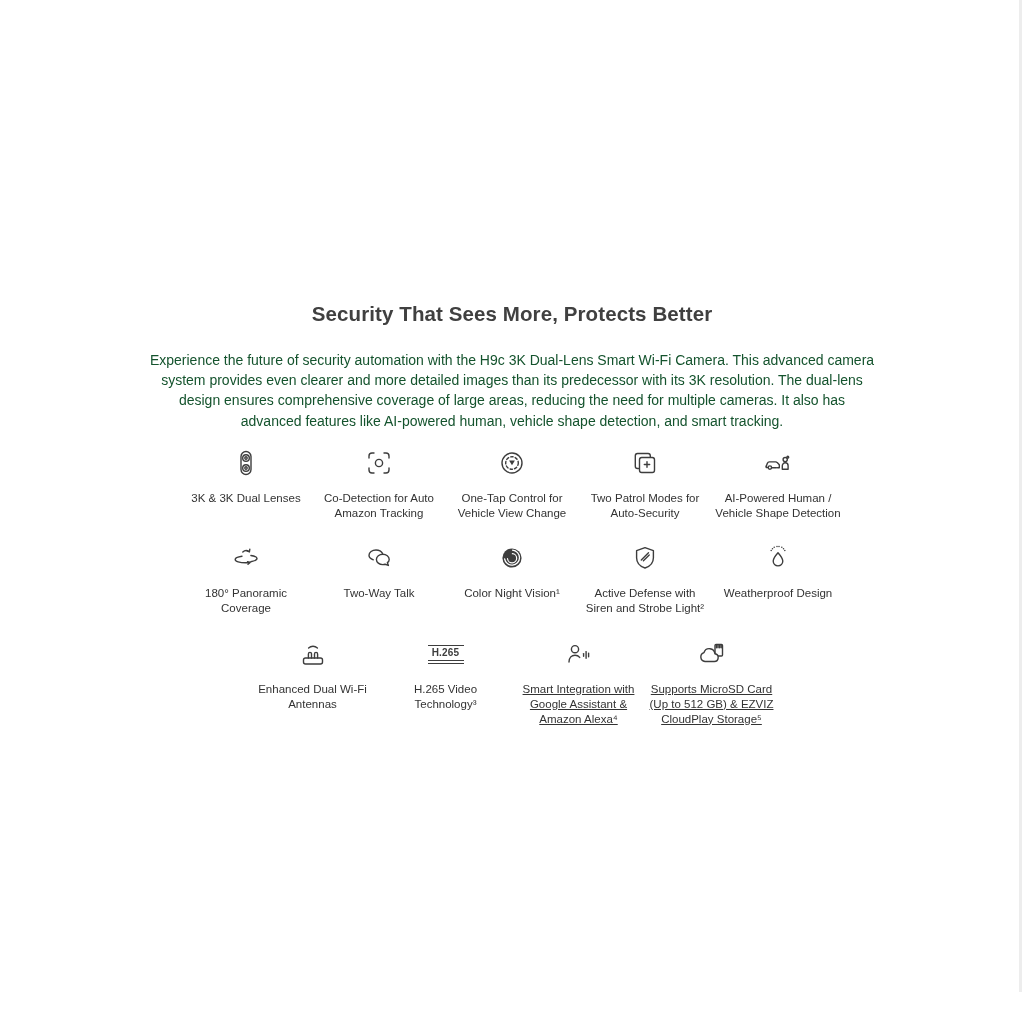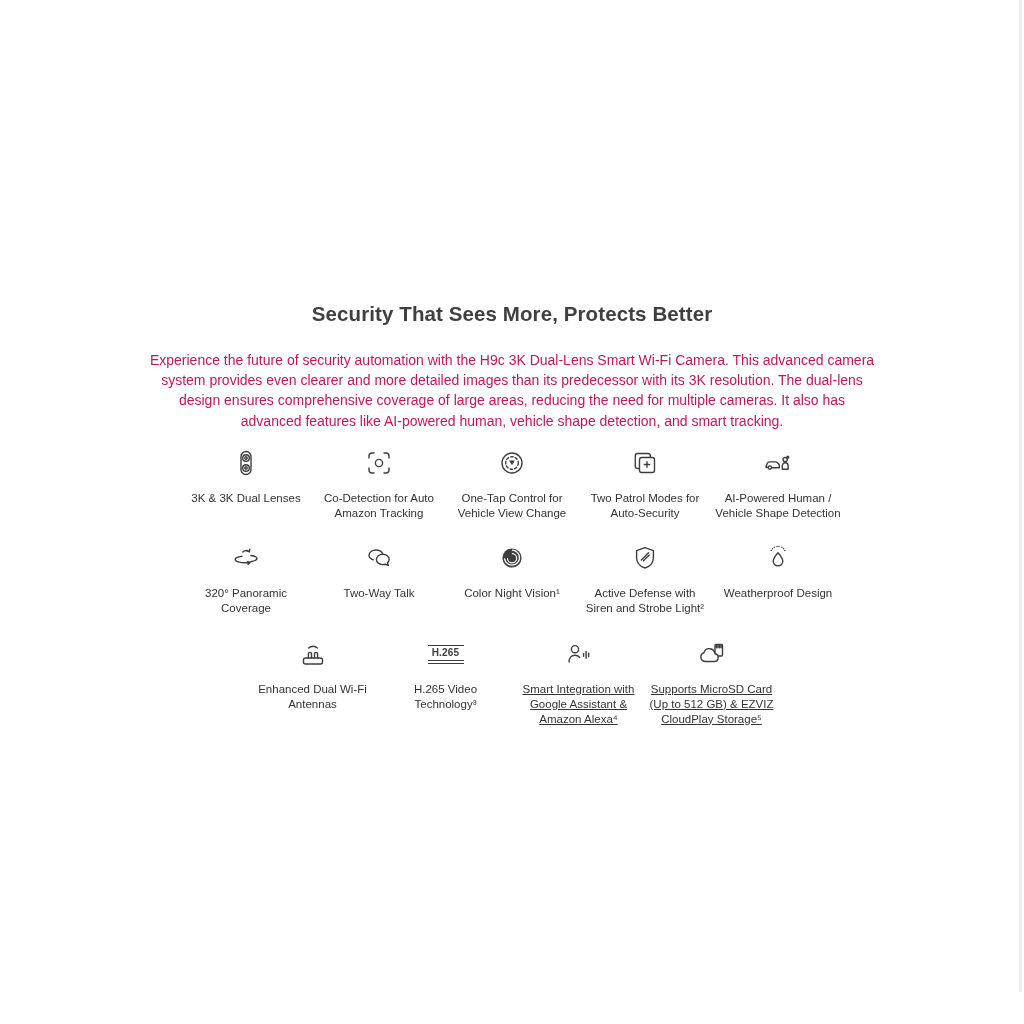--- a/index.html
+++ b/index.html
@@ -23,21 +23,21 @@
     color: #404040;
     letter-spacing: 0.1px;
     line-height: 28px;
   }
   p.desc {
     width: 726px;
     margin: 22px auto 16px;
     text-align: center;
     font-size: 14px;
     line-height: 20.2px;
-    color: #be185d;
+    color: #14532d;
   }
   .feature-grid { margin-top: 16px; }
   .frow {
     display: flex;
     justify-content: center;
     align-items: flex-start;
     margin-bottom: 22px;
   }
   .cell {
     width: 133px;
@@ -164,21 +164,21 @@
       <div class="cell">
         <div class="icon-wrap">
           <svg class="ficon" width="30" height="30" viewBox="0 0 30 30">
             <path d="M11 13.2 C7 13.8 4.2 15 4.2 16.4 c0 1.9 4.6 3.4 10.3 3.4 1.5 0 3 -.1 4.3 -.3"></path>
             <path d="M17 21.3 l2 -1.9 -2.5 -.8"></path>
             <path d="M19.8 18.7 C23.6 18 26 16.9 26 15.6 c0 -1.4 -2.5 -2.6 -6.1 -3.1"></path>
             <path d="M11.8 9 a4.6 3.8 0 0 1 6.3 -.5"></path>
             <path d="M18.8 6.3 l-.4 2.5 -2.4 -.9"></path>
           </svg>
         </div>
-        <div class="label">320° Panoramic Coverage</div>
+        <div class="label">180° Panoramic Coverage</div>
       </div>
 
       <div class="cell">
         <div class="icon-wrap">
           <svg class="ficon" width="30" height="30" viewBox="0 0 30 30">
             <path d="M9.3 16.8 C6.7 15.9 5 14.2 5 12.3 5 9.4 8.1 7 12 7 c3 0 5.5 1.4 6.5 3.4"></path>
             <path class="white-fill" d="M25.2 16.4 c0 -2.9 -2.9 -5.2 -6.4 -5.2 s-6.4 2.3 -6.4 5.2 2.9 5.2 6.4 5.2 c.8 0 1.6 -.1 2.3 -.35 l3.3 1.2 -1 -2.8 c1.1 -.9 1.8 -2 1.8 -3.25 z" fill="#fff"></path>
           </svg>
         </div>
         <div class="label">Two-Way Talk</div>

